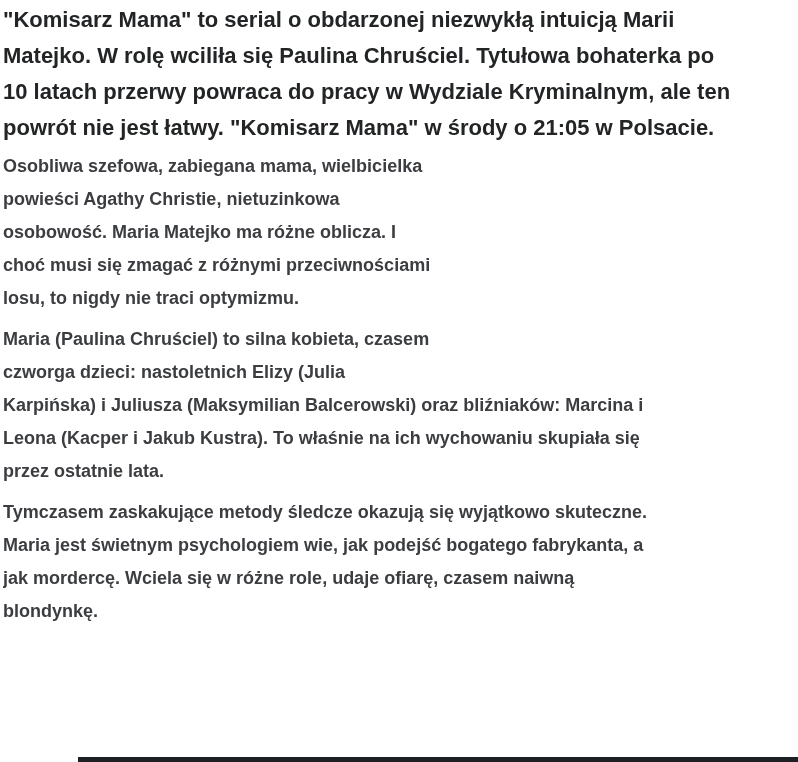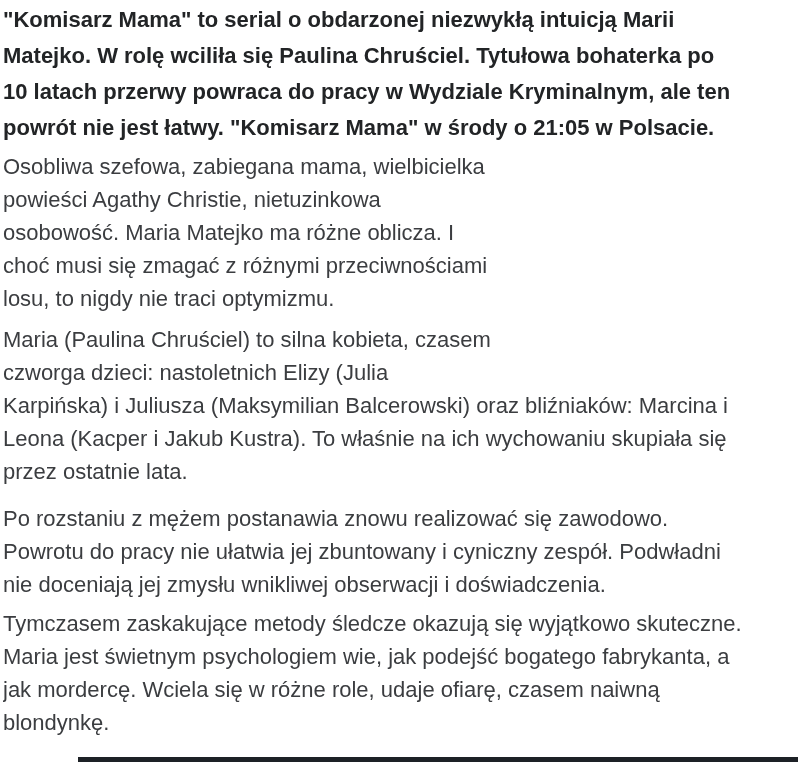--- a/index.html
+++ b/index.html
@@ -23,23 +23,23 @@
     margin: 0;
   }
   .intro-para {
     font-size: 22px;
     line-height: 36px;
     font-weight: 700;
     color: #222426;
     margin-bottom: 4px;
   }
   .body-para {
-    font-size: 22px;
+    font-size: 18px;
     line-height: 33px;
-    font-weight: 400;
+    font-weight: 700;
     color: #3b3d40;
     margin-bottom: 8px;
   }
   .body-para.spaced {
     margin-top: 14px;
     margin-bottom: 6px;
   }
   .body-para.last {
     margin-bottom: 0;
   }
@@ -66,23 +66,20 @@
 osobowość. Maria Matejko ma różne oblicza. I
 choć musi się zmagać z różnymi przeciwnościami
 losu, to nigdy nie traci optymizmu.</p>
 
   <p class="para body-para">Maria (Paulina Chruściel) to silna kobieta, czasem
 czworga dzieci: nastoletnich Elizy (Julia
 Karpińska) i Juliusza (Maksymilian Balcerowski) oraz bliźniaków: Marcina i
 Leona (Kacper i Jakub Kustra). To właśnie na ich wychowaniu skupiała się
 przez ostatnie lata.</p>
 
-  <p class="para body-para spaced">Po rozstaniu z mężem postanawia znowu realizować się zawodowo.
-Powrotu do pracy nie ułatwia jej zbuntowany i cyniczny zespół. Podwładni
-nie doceniają jej zmysłu wnikliwej obserwacji i doświadczenia.</p>
 
   <p class="para body-para last">Tymczasem zaskakujące metody śledcze okazują się wyjątkowo skuteczne.
 Maria jest świetnym psychologiem wie, jak podejść bogatego fabrykanta, a
 jak mordercę. Wciela się w różne role, udaje ofiarę, czasem naiwną
 blondynkę.</p>
 </div>
 
 <div class="cutoff-bar"></div>
 
 </body></html>

